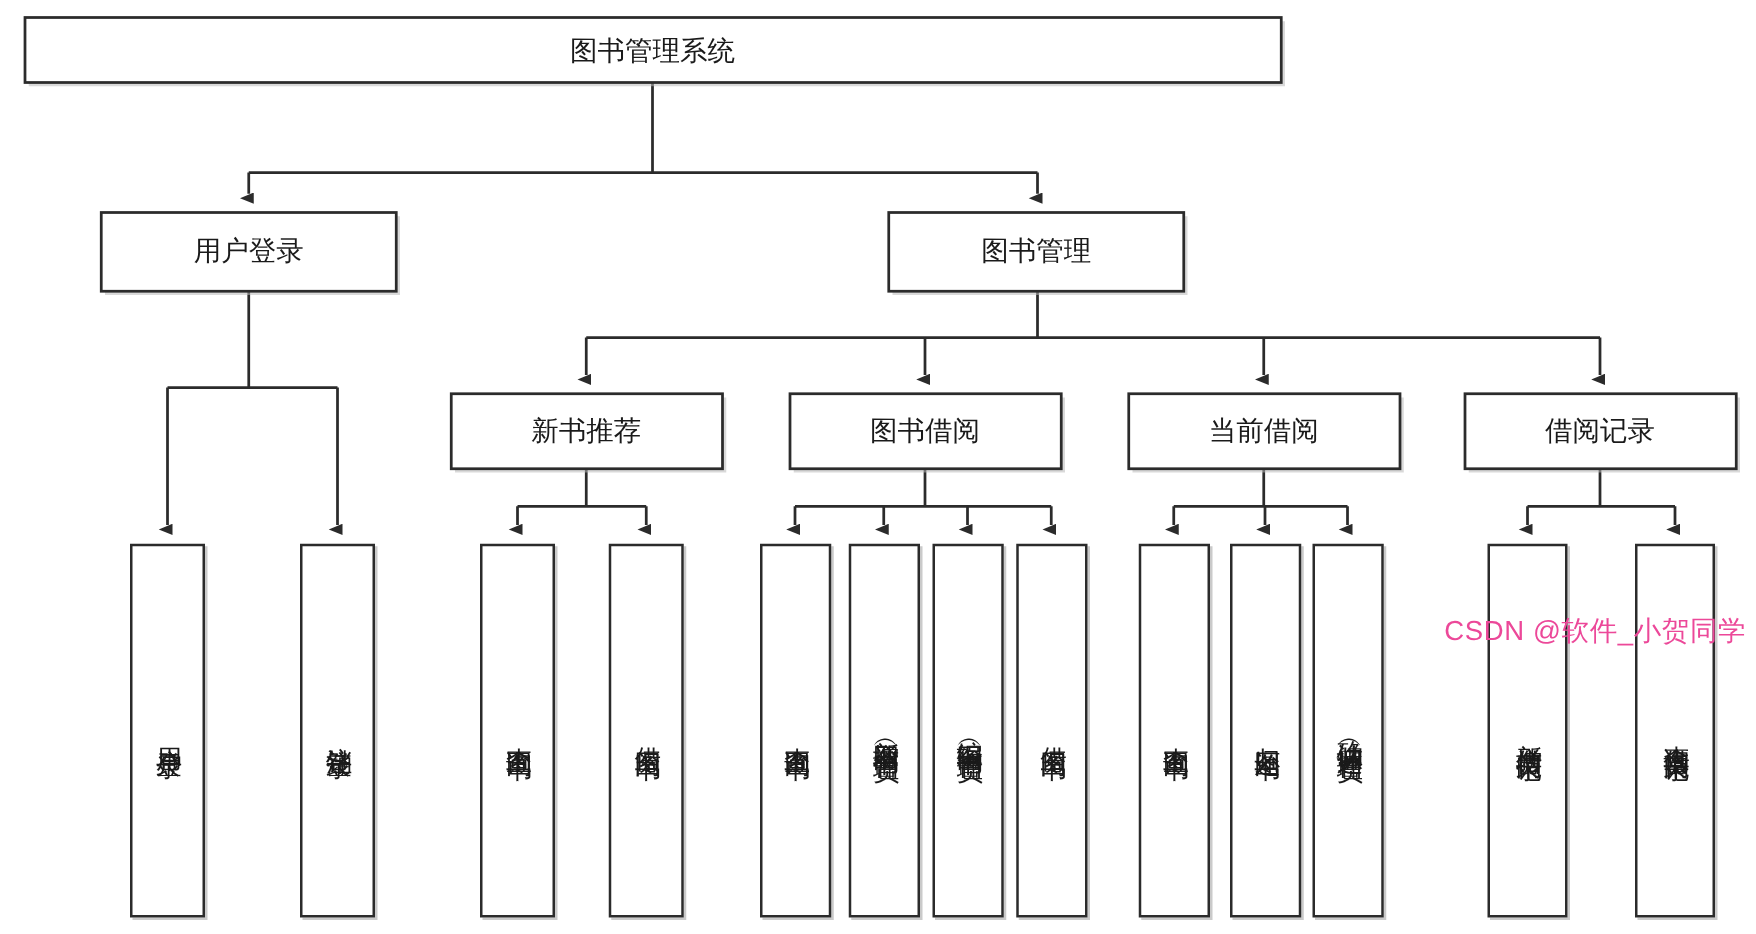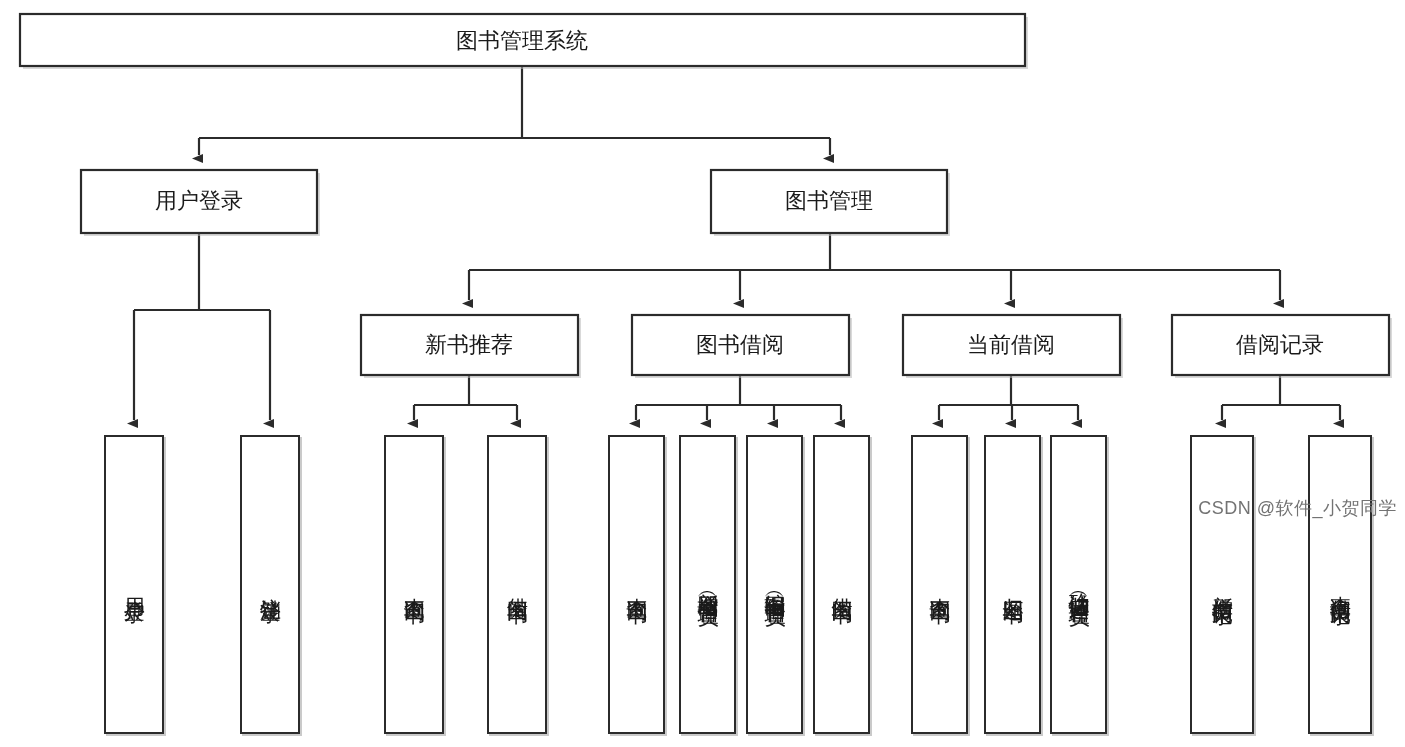--- a/index.html
+++ b/index.html
@@ -50,22 +50,22 @@
     font-size: 22px;
     fill: #1a1a1a;
     text-anchor: middle;
     dominant-baseline: middle;
   }
   .watermark {
     position: absolute;
     right: 8px;
     bottom: 6px;
     font-family: "Liberation Sans", "DejaVu Sans", sans-serif;
-    font-size: 18px;
-    color: #737373;
+    font-size: 22px;
+    color: #ec4899;
     letter-spacing: 0.5px;
     white-space: nowrap;
     user-select: none;
   }
   .vnode {
     position: absolute;
     box-sizing: border-box;
     background: #ffffff;
     border: 2.2px solid #2b2b2b;
     box-shadow: 2px 2px 0 rgba(150,150,150,0.5);

